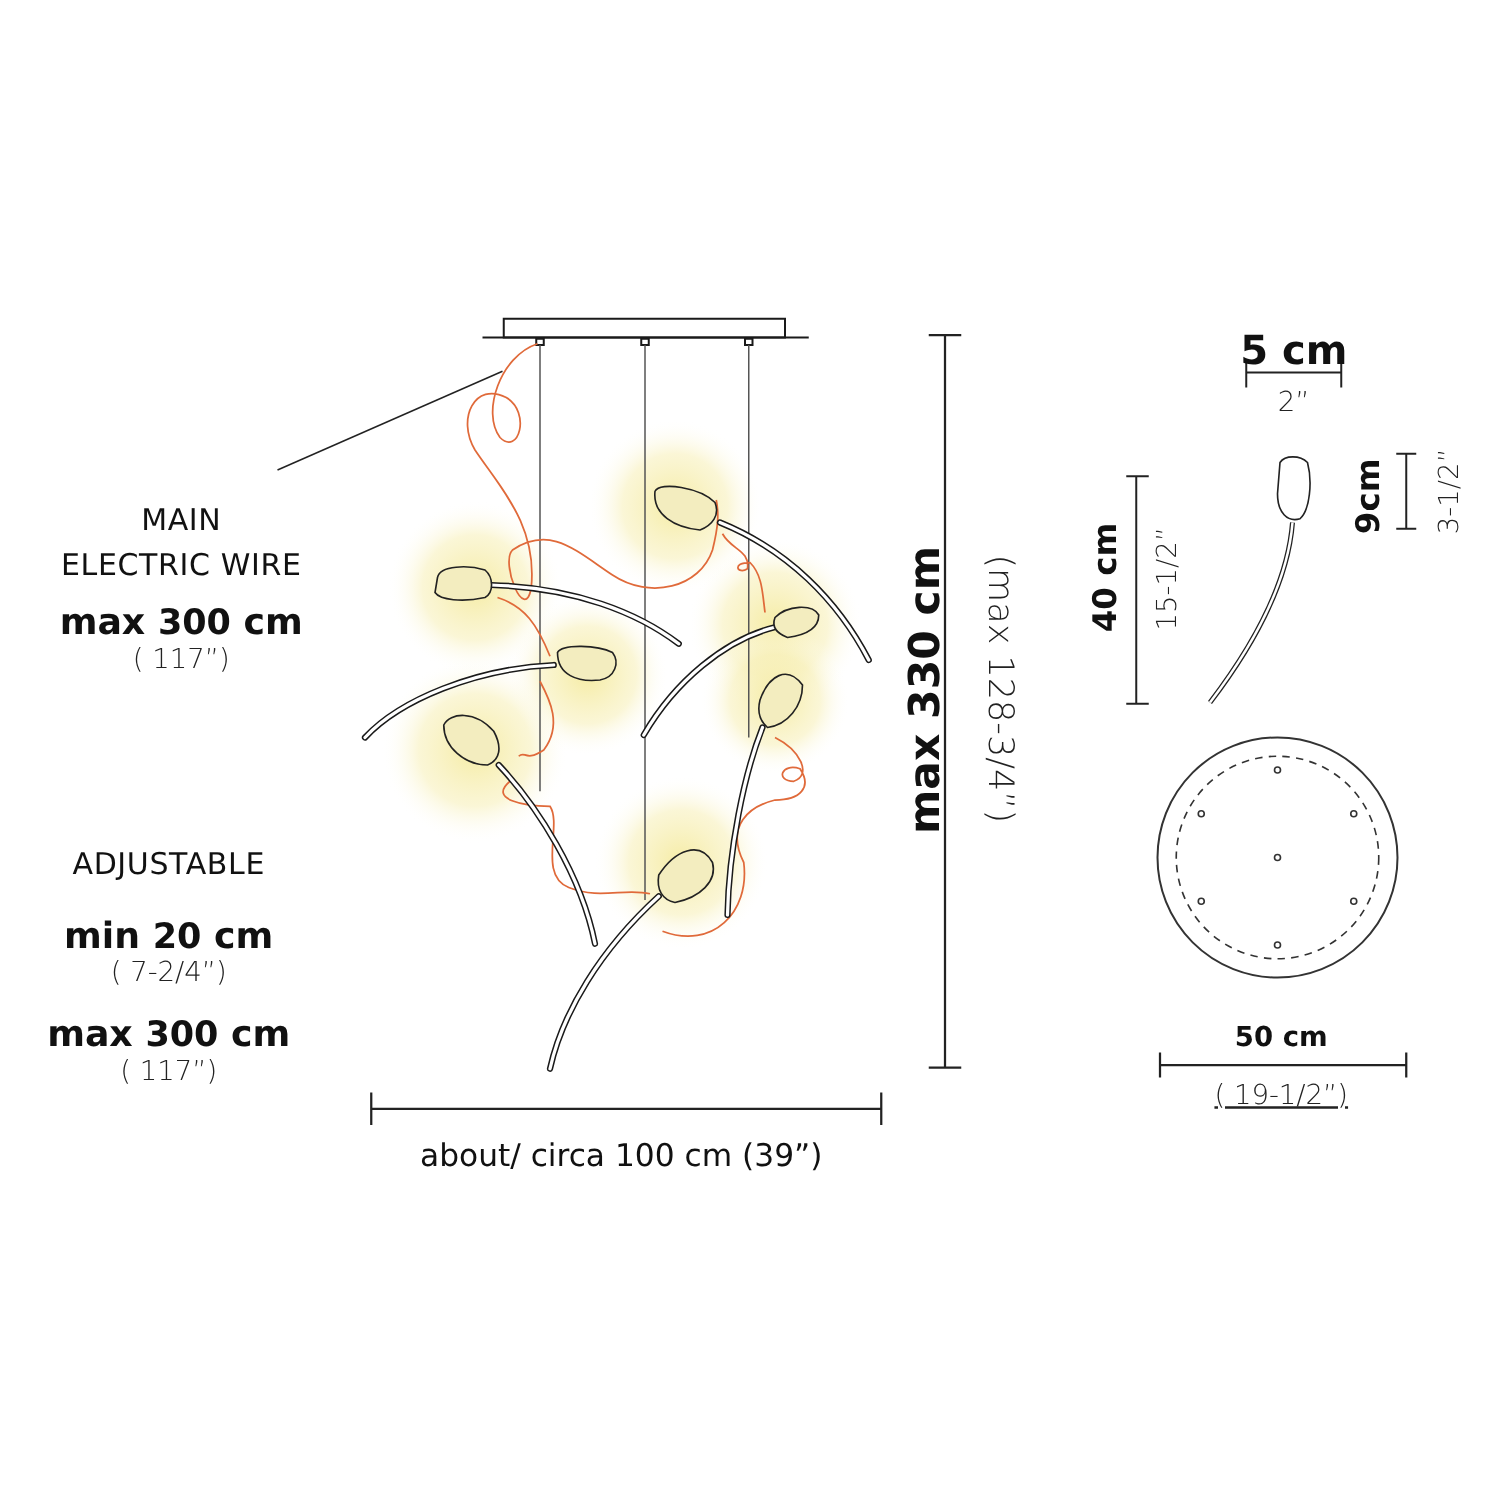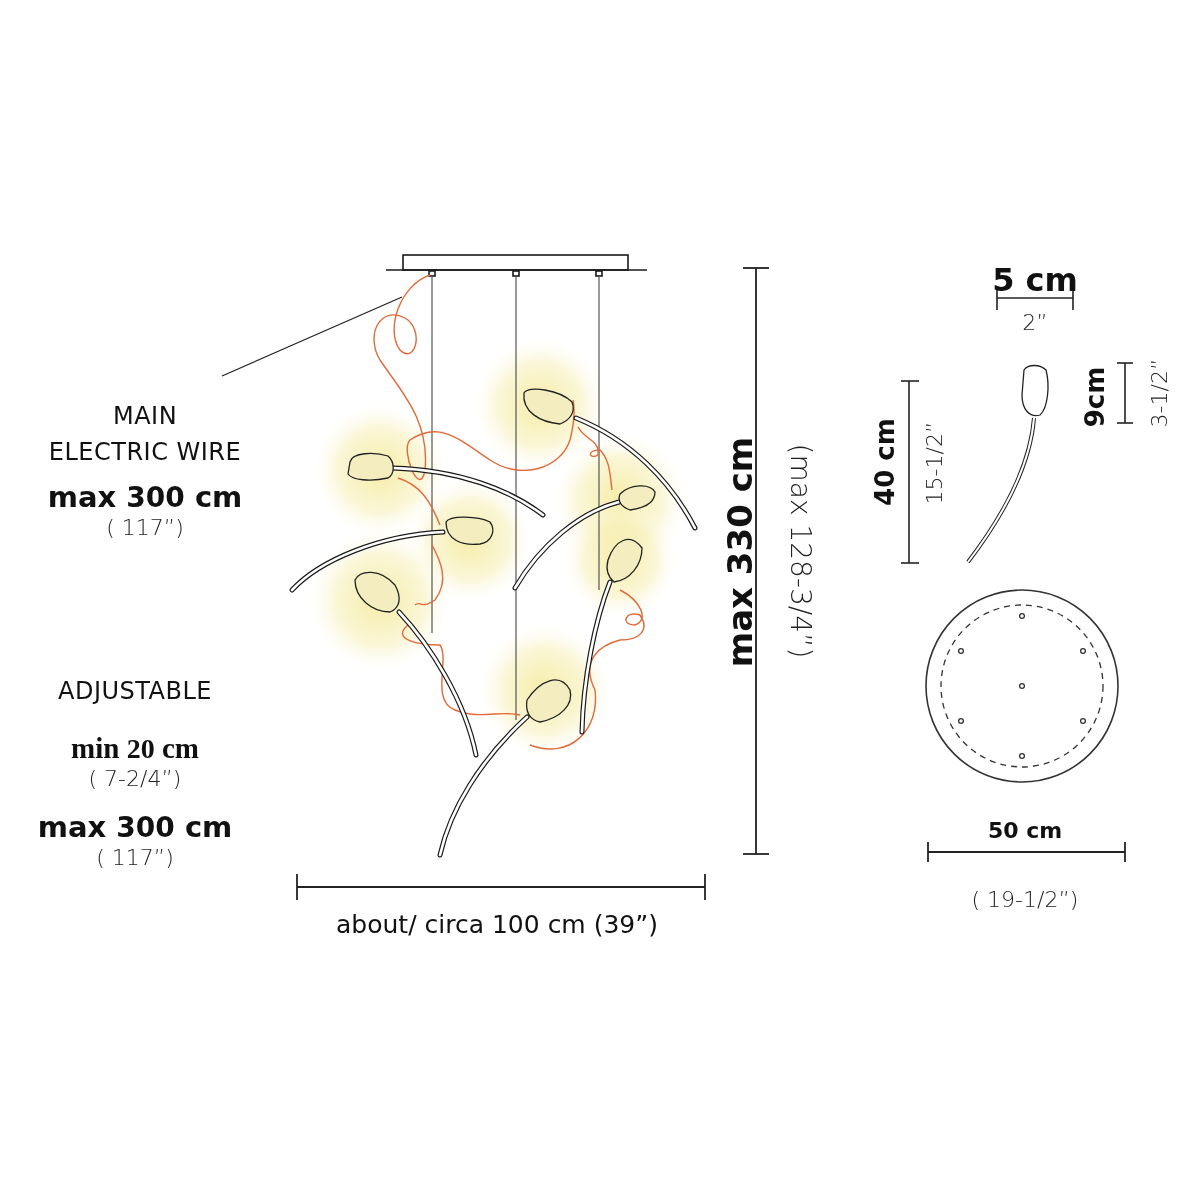--- a/index.html
+++ b/index.html
@@ -143,21 +143,21 @@
   <div class="big" style="margin-top:10px;">
     <span>max</span>
     <span class="num">300</span>
     <span>cm</span>
   </div>
   <div class="sub">( 117”)</div>
 </div>
 
 <div class="lbl" style="left:10px; top:673px; width:250px;">
   <div class="caps">ADJUSTABLE</div>
-  <div class="big" style="margin-top:22px;font-family:Liberation Serif, serif;">
+  <div class="big" style="margin-top:22px;">
     <span>min</span>
     <span class="num">20</span>
     <span>cm</span>
   </div>
   <div class="sub">( 7-2/4”)</div>
   <div class="big" style="margin-top:18px;">
     <span>max</span>
     <span class="num">300</span>
     <span>cm</span>
   </div>
@@ -170,13 +170,13 @@
 <div class="vert sub" style="left:640px; top:538px; width:320px; text-align:center; font-size:28px; transform: rotate(90deg);">(max 128-3/4”)</div>
 
 <div class="lbl big" style="left:985px; top:263px; width:100px; font-size:32px;">5 cm</div>
 <div class="lbl sub" style="left:985px; top:310px; width:100px;">2”</div>
 <div class="vert big" style="left:1055px; top:380px; width:80px; text-align:center; font-size:26px; transform: rotate(-90deg);">9cm</div>
 <div class="vert sub" style="left:1115px; top:380px; width:90px; text-align:center; transform: rotate(-90deg);">3-1/2”</div>
 <div class="vert big" style="left:830px; top:445px; width:110px; text-align:center; font-size:26px; transform: rotate(-90deg);">40 cm</div>
 <div class="vert sub" style="left:880px; top:450px; width:110px; text-align:center; transform: rotate(-90deg);">15-1/2”</div>
 
 <div class="lbl big" style="left:960px; top:814px; width:130px; font-size:22px;">50 cm</div>
-<div class="lbl sub" style="left:950px; top:887px; width:150px;">( 19-1/2”)</div>
+<div class="lbl sub" style="left:950px; top:864px; width:150px;text-decoration:underline;">( 19-1/2”)</div>
 
 </body></html>

